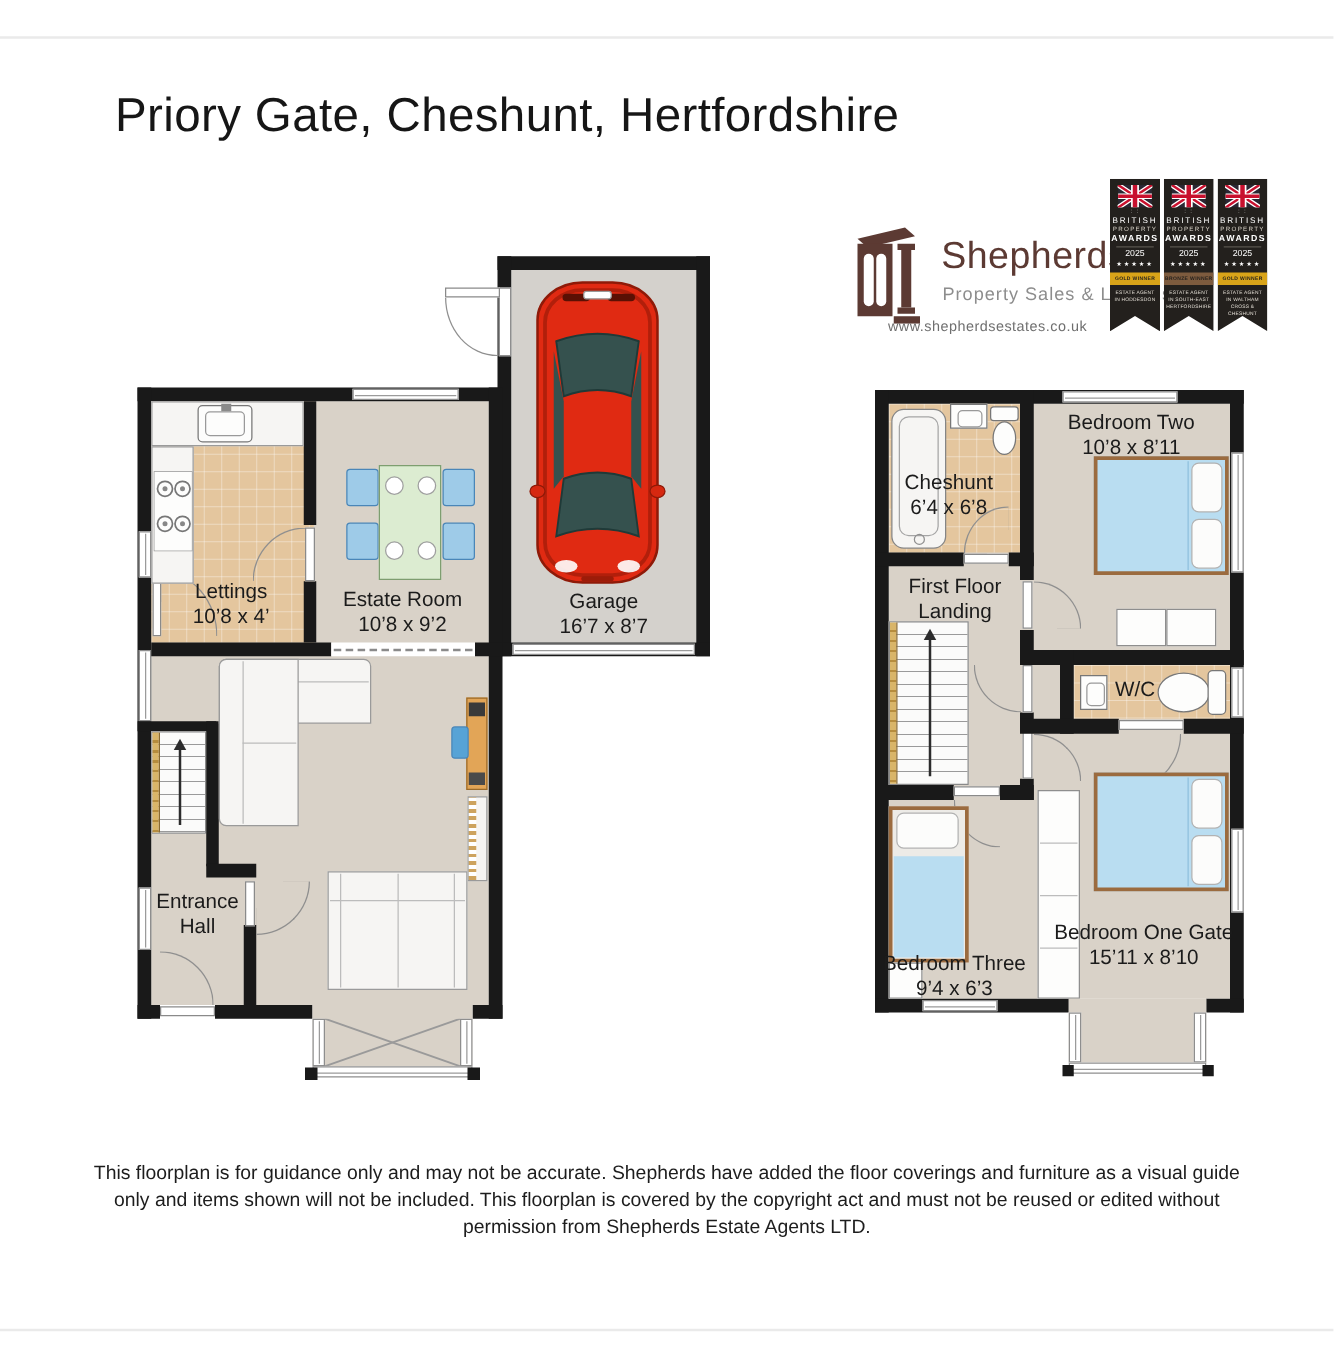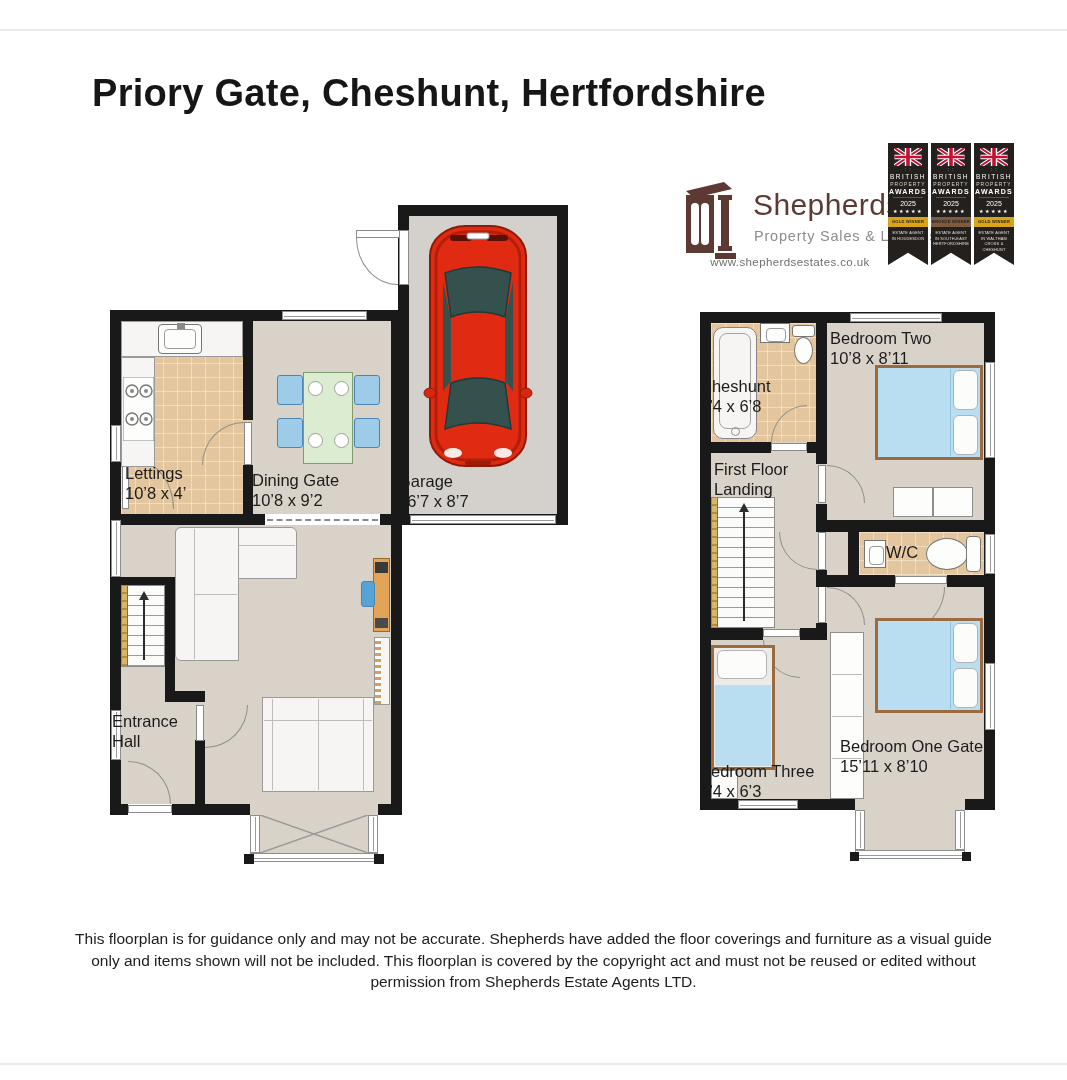--- a/index.html
+++ b/index.html
@@ -1,20 +1,20 @@
 <!DOCTYPE html>
 <html><head>
 <meta charset="utf-8">
 <style>
   html,body{margin:0;padding:0;background:#fff;}
   body{font-family:"Liberation Sans",sans-serif;}
   .canvas{position:relative;width:1067px;height:1080px;background:#fff;margin:0 auto;overflow:hidden;}
   .abs{position:absolute;}
   .rule{position:absolute;left:0;width:1067px;height:2px;background:#eaeaea;}
-  .title{position:absolute;left:92px;top:72px;font-size:38px;color:#161616;letter-spacing:.3px;white-space:nowrap;font-weight:bold;}
+  .title{position:absolute;left:92px;top:72px;font-size:38px;color:#161616;letter-spacing:.3px;white-space:nowrap;}
   
   .brand-name{position:absolute;left:753px;top:188px;font-size:30px;color:#5c3a33;letter-spacing:.4px;}
   .brand-tag{position:absolute;left:754px;top:228px;font-size:14.5px;color:#8d8d8d;letter-spacing:.8px;}
   .brand-site{position:absolute;left:705px;top:256px;width:170px;text-align:center;font-size:11.5px;color:#6f6f6f;letter-spacing:.4px;}
   
   .awards{position:absolute;left:888px;top:143px;display:flex;gap:3px;}
   .ribbon{width:40px;height:122px;background:#23201d;color:#fff;text-align:center;overflow:hidden;
     clip-path:polygon(0 0,100% 0,100% 100%,50% 90%,0 100%);}
   .ribbon .jack{margin:5px auto 1px auto;display:block;}
   .r-dots{font-size:5px;line-height:4px;color:#cfcfcf;letter-spacing:1px;}
@@ -44,21 +44,21 @@
   .arc-br{border-bottom:1.4px solid #8f8f8f;border-right:1.4px solid #8f8f8f;border-bottom-right-radius:100%;}
   .dash{position:absolute;background:#fff;}
   .dash::after{content:"";position:absolute;left:2px;right:2px;top:45%;border-top:2px dashed #8a8a8a;}
   .furn{position:absolute;background:#f6f5f3;border:1.5px solid #9a9a9a;box-sizing:border-box;}
   .bed{position:absolute;background:#b9ddf1;border:3px solid #9b6b3f;box-sizing:border-box;}
   .pillow{position:absolute;background:#fcfcfb;border:1px solid #b2b2b2;border-radius:6px;box-sizing:border-box;}
   .stairs{position:absolute;background:#fbfbfa;background-image:repeating-linear-gradient(180deg,transparent 0 9px,#9a9a9a 9px 10px);border:1px solid #8a8a8a;box-sizing:border-box;}
   .rail{position:absolute;width:5px;top:0;bottom:0;left:0;background:repeating-linear-gradient(180deg,#d9b569 0 6px,#b68c3d 6px 8px);border-right:1px solid #8a6a30;}
   .s-arrow{position:absolute;left:50%;top:14px;bottom:6px;width:2px;background:#2c2c2c;}
   .s-arrow::before{content:"";position:absolute;top:-9px;left:-4px;border-left:5px solid transparent;border-right:5px solid transparent;border-bottom:9px solid #2c2c2c;}
-  .rlabel{position:absolute;font-size:16.5px;color:#1b1b1b;line-height:1.24;}
+  .rlabel{position:absolute;text-align:center;font-size:16.5px;color:#1b1b1b;line-height:1.24;}
   .disclaimer{position:absolute;left:50%;top:928px;transform:translateX(-50%);width:925px;text-align:center;font-size:15.5px;line-height:1.4;color:#1d1d1d;}
   .seatline-h{position:absolute;left:1px;right:1px;border-top:1px solid #bcbcbc;}
   .seatline-v{position:absolute;top:1px;bottom:1px;border-left:1px solid #bcbcbc;}
   .plate{position:absolute;width:15px;height:15px;border-radius:50%;background:#fff;border:1px solid #9f9f9f;box-sizing:border-box;}
   .chair{position:absolute;background:#9ecbe8;border:1.5px solid #4a86b8;border-radius:3px;box-sizing:border-box;}
   .white-unit{position:absolute;background:#fdfdfc;border:1px solid #8e8e8e;box-sizing:border-box;}
 </style>
 </head>
 <body>
 
@@ -272,21 +272,21 @@
     </svg>
     <div class="win win-h" style="left:140px;top:648px;width:128px;height:9px"></div>
     <div class="blk" style="left:134px;top:649px;width:10px;height:10px"></div>
     <div class="blk" style="left:264px;top:649px;width:10px;height:10px"></div>
 
     <div class="rlabel" style="left:15px;top:258px;width:120px">
       <div>Lettings</div>
       <div>10’8 x 4’</div>
     </div>
     <div class="rlabel" style="left:142px;top:265px;width:140px">
-      <div>Dining Gate</div>
+      <div>Estate Room</div>
       <div>10’8 x 9’2</div>
     </div>
     <div class="rlabel" style="left:288px;top:266px;width:170px">
       <div>Garage</div>
       <div>16’7 x 8’7</div>
     </div>
     <div class="rlabel" style="left:2px;top:506px;width:92px">
       <div>Entrance Hall</div>
     </div>
   </div>

